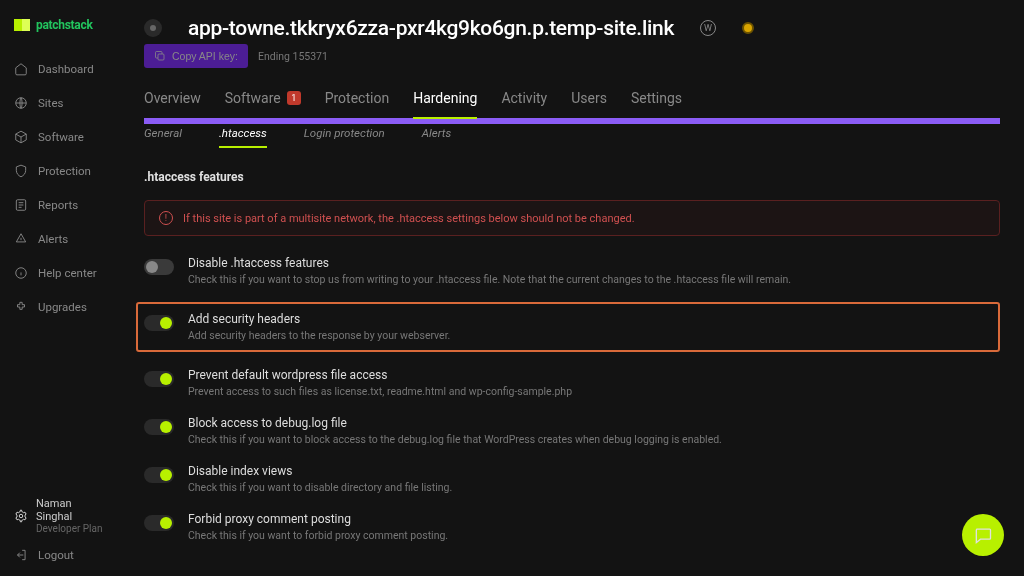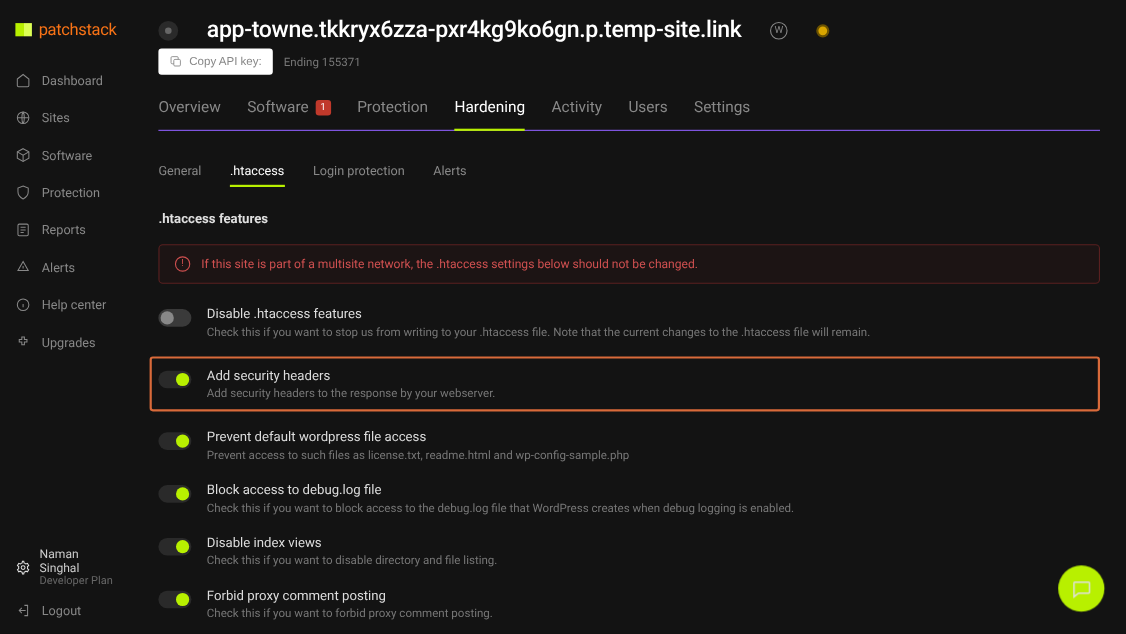--- a/index.html
+++ b/index.html
@@ -26,21 +26,21 @@
   display: flex;
   align-items: center;
   gap: 6px;
   padding: 0 14px 20px 14px;
 }
 .logo-icon {
   width: 16px;
   height: 12px;
   background: linear-gradient(90deg, #b8f000 50%, #ddff55 50%);
 }
-.logo-text { font-weight: 400; font-size: 15px; color: #f97316; letter-spacing: -0.3px; }
+.logo-text { font-weight: 700; font-size: 12px; color: #22c55e; letter-spacing: -0.3px; }
 .nav { flex: 1; }
 .nav-item {
   display: flex;
   align-items: center;
   gap: 10px;
   padding: 10px 14px;
   color: #888;
   font-size: 11.5px;
   cursor: pointer;
 }
@@ -56,33 +56,33 @@
 .main { flex: 1; padding: 16px 24px 0 24px; overflow: hidden; }
 .header { display: flex; align-items: center; gap: 26px; margin-bottom: 4px; }
 .status-dot { width: 18px; height: 18px; border-radius: 50%; background: #2a2a2a; display: flex; align-items: center; justify-content: center; }
 .status-dot::after { content:""; width: 6px; height: 6px; border-radius:50%; background:#666; }
 .site-url { font-size: 21px; font-weight: 500; color: #fff; letter-spacing: -0.3px; }
 .wp-icon { width: 16px; height: 16px; border-radius: 50%; border: 1px solid #888; display:flex; align-items:center; justify-content:center; font-size:9px; color:#888;}
 .env-dot { width: 12px; height: 12px; border-radius: 50%; background: #d9a500; border:2px solid #6b5200;}
 
 .api-key-row { display: flex; align-items: center; gap: 10px; margin-bottom: 22px; }
 .api-key-btn {
-  background: #ffffff; border: none; color: #888; font-size: 10.5px;
+  background: #4c1d95; border: none; color: #888; font-size: 10.5px;
   padding: 6px 10px; border-radius: 3px; display: flex; align-items: center; gap: 6px; cursor: pointer;
 }
 .ending { font-size: 10.5px; color: #777; }
 
 
-.tabs { display: flex; gap: 24px; border-bottom: 1px solid #8b5cf6; margin-bottom: 29px; }
+.tabs { display: flex; gap: 24px; border-bottom: 6px solid #8b5cf6; margin-bottom: 2px; }
 .tab { padding: 0 0 12px 0; color: #888; font-size: 14px; cursor: pointer; position: relative; display:flex; align-items:center; gap:6px;}
 .tab.active { color: #fff; }
 .tab.active::after { content:""; position:absolute; bottom:-1px; left:0; right:0; height:2px; background:#b8f000; }
 .tab-badge { background:#c0392b; color:#fff; font-size:9px; width:14px; height:14px; border-radius:3px; display:inline-flex; align-items:center; justify-content:center;}
 
-.subtabs { display: flex; gap: 26px; margin-bottom: 22px; }
+.subtabs { display: flex; gap: 37px; margin-bottom: 22px; font-style: italic; }
 .subtab { font-size: 11.5px; color: #888; cursor: pointer; padding-bottom:8px; position:relative;}
 .subtab.active { color: #fff; }
 .subtab.active::after { content:""; position:absolute; bottom:0; left:0; right:0; height:2px; background:#b8f000;}
 
 .section-title { font-size: 12px; color: #e0e0e0; margin-bottom: 16px; }
 
 .warning {
   border: 1px solid #5a2020; background: rgba(110,30,30,0.1);
   border-radius: 4px; padding: 10px 14px; display: flex; align-items: center; gap: 10px;
   margin-bottom: 18px;

